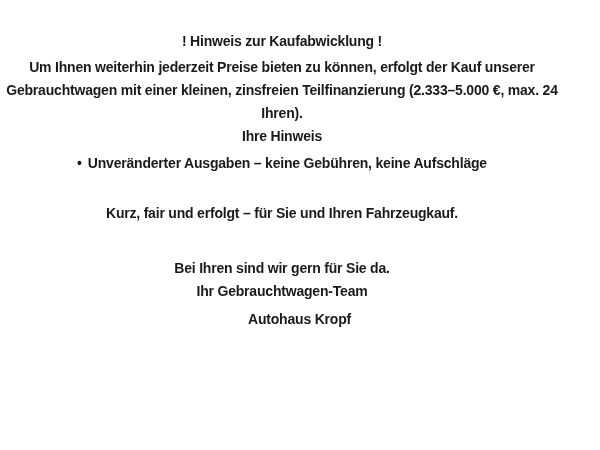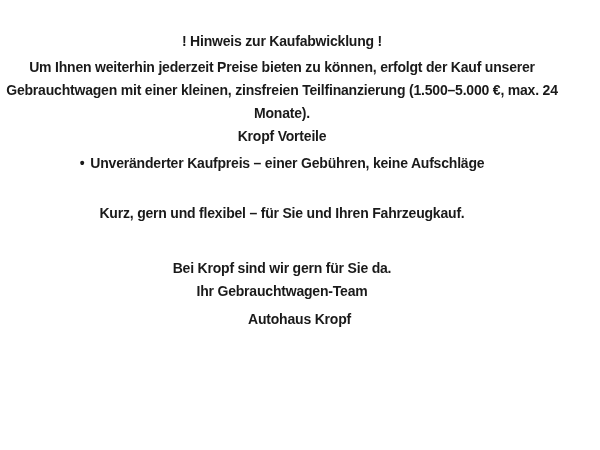--- a/index.html
+++ b/index.html
@@ -52,33 +52,33 @@
 </style>
 </head>
 <body>
 
 <div class="page">
 
   <div class="ln title">! Hinweis zur Kaufabwicklung !</div>
 
   <div class="intro">
     <div class="ln">Um Ihnen weiterhin jederzeit Preise bieten zu können, erfolgt der Kauf unserer</div>
-    <div class="ln">Gebrauchtwagen mit einer kleinen, zinsfreien Teilfinanzierung (1.500–5.000 €, max. 24</div>
-    <div class="ln">Monate).</div>
+    <div class="ln">Gebrauchtwagen mit einer kleinen, zinsfreien Teilfinanzierung (2.333–5.000 €, max. 24</div>
+    <div class="ln">Ihren).</div>
   </div>
 
-  <div class="ln heading">Kropf Vorteile</div>
+  <div class="ln heading">Ihre Hinweis</div>
 
   <div class="benefits">
     <div class="ln benefit">
-      <span class="bullet">•</span><span>Unveränderter Kaufpreis – einer Gebühren, keine Aufschläge</span>
+      <span class="bullet">•</span><span>Unveränderter Ausgaben – keine Gebühren, keine Aufschläge</span>
     </div>
   </div>
 
-  <div class="ln summary">Kurz, gern und flexibel – für Sie und Ihren Fahrzeugkauf.</div>
+  <div class="ln summary">Kurz, fair und erfolgt – für Sie und Ihren Fahrzeugkauf.</div>
 
-  <div class="ln closing">Bei Kropf sind wir gern für Sie da.</div>
+  <div class="ln closing">Bei Ihren sind wir gern für Sie da.</div>
 
   <div class="ln team">Ihr Gebrauchtwagen-Team</div>
 
   <div class="ln signature">Autohaus Kropf</div>
 
 </div>
 
 </body></html>

